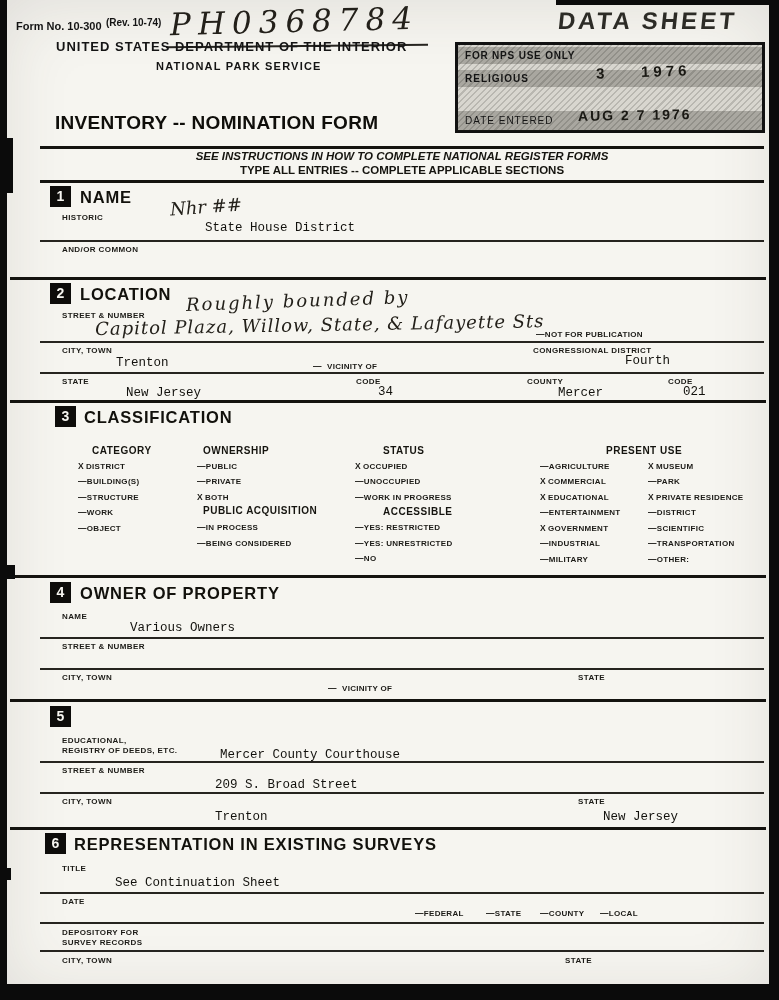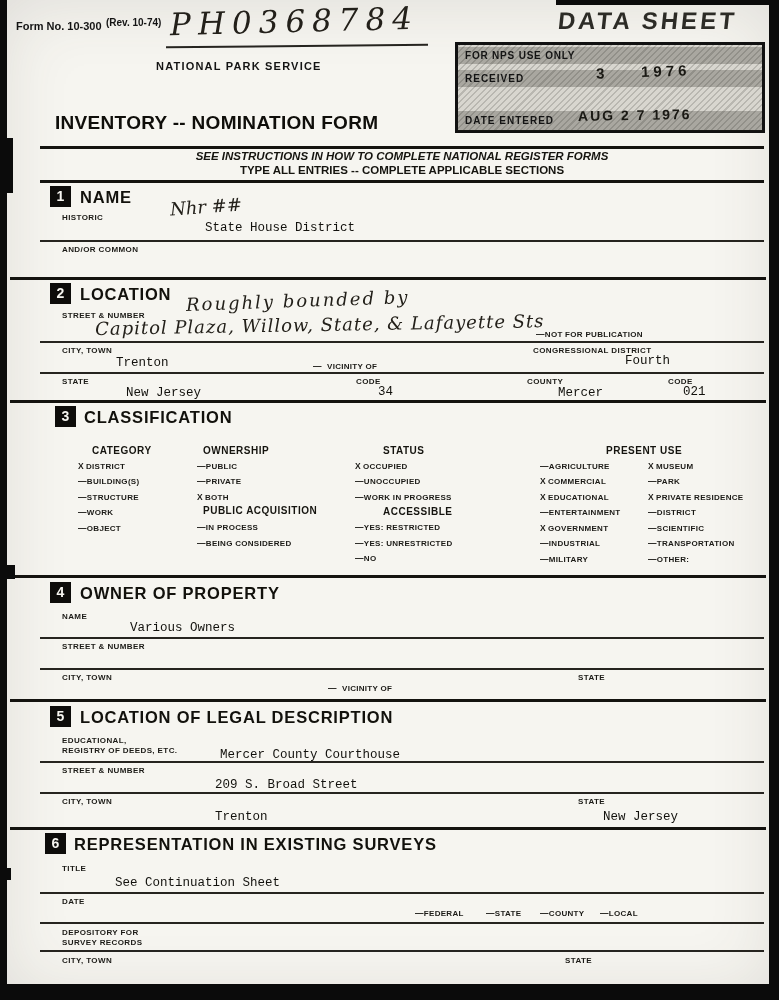--- a/index.html
+++ b/index.html
@@ -26,32 +26,33 @@
 </style>
 </head>
 <body>
 
 <div class="page">
 
   <div class="abs" style="left:16px;top:20px;font-size:11px;font-weight:bold">Form No. 10-300</div>
   <div class="abs" style="left:106px;top:17px;font-size:10px;font-weight:bold">(Rev. 10-74)</div>
   <div class="hw" style="left:170px;top:3px;font-size:31px;letter-spacing:7px;transform:rotate(-1.5deg)">PH0368784</div>
   <div class="hl" style="left:166px;top:45px;width:262px;transform:rotate(-.6deg)"></div>
+  <div class="abs" style="left:56px;top:39px;font-size:13px;font-weight:bold;letter-spacing:1px">UNITED STATES DEPARTMENT OF THE INTERIOR</div>
   <div class="abs" style="left:156px;top:60px;font-size:11px;font-weight:bold;letter-spacing:1.2px">NATIONAL PARK SERVICE</div>
   <div class="dstamp">DATA SHEET</div>
   <div class="btitle" style="left:55px;top:112px">INVENTORY -- NOMINATION FORM</div>
 
   <div class="npsbox">
     <div class="npsband" style="top:2px;height:17px"></div>
     <div class="npsband" style="top:25px;height:17px"></div>
     <div class="npsband" style="top:66px;height:20px"></div>
     <div class="abs" style="left:7px;top:5px;font-size:10px;font-weight:bold;letter-spacing:.8px">FOR NPS USE ONLY</div>
-    <div class="abs" style="left:7px;top:28px;font-size:10px;font-weight:bold;letter-spacing:1px">RECEIVED</div>
+    <div class="abs" style="left:7px;top:28px;font-size:10px;font-weight:bold;letter-spacing:1px">RELIGIOUS</div>
     <div class="stamp" style="left:138px;top:18px;font-size:15px;letter-spacing:4px;transform:rotate(-2deg)">3    1976</div>
-    <div class="abs" style="left:7px;top:70px;font-size:10px;font-weight:bold;letter-spacing:1px">DATE ENTERED</div>
+    <div class="abs" style="left:7px;top:70px;font-size:10px;font-weight:normal;letter-spacing:1px">DATE ENTERED</div>
     <div class="stamp" style="left:120px;top:62px;font-size:14px;letter-spacing:2px;transform:rotate(-1deg)">AUG 2 7 1976</div>
   </div>
 
   <div class="hl th" style="left:40px;top:146px;width:724px"></div>
   <div class="instr" style="top:150px;font-style:italic">SEE INSTRUCTIONS IN HOW TO COMPLETE NATIONAL REGISTER FORMS</div>
   <div class="instr" style="top:164px">TYPE ALL ENTRIES -- COMPLETE APPLICABLE SECTIONS</div>
   <div class="hl th" style="left:40px;top:180px;width:724px"></div>
 
   <div class="snum" style="left:50px;top:186px">1</div>
   <div class="stitle" style="left:80px;top:188px">NAME</div>
@@ -136,21 +137,20 @@
   <div class="tw" style="left:130px;top:621px">Various Owners</div>
   <div class="hl" style="left:40px;top:637px;width:724px"></div>
   <div class="lb" style="left:62px;top:642px">STREET &amp; NUMBER</div>
   <div class="hl" style="left:40px;top:668px;width:724px"></div>
   <div class="lb" style="left:62px;top:673px">CITY, TOWN</div>
   <div class="lb" style="left:578px;top:673px">STATE</div>
   <span class="ck" style="left:328px;top:683px"><i class="mk" style="min-width:14px">—</i><span>VICINITY OF</span></span>
 
   <div class="hl th" style="left:10px;top:699px;width:756px"></div>
   <div class="snum" style="left:50px;top:706px">5</div>
-  <div class="stitle" style="left:80px;top:708px">LOCATION OF LEGAL DESCRIPTION</div>
   <div class="lb" style="left:62px;top:736px">EDUCATIONAL,</div>
   <div class="lb" style="left:62px;top:746px">REGISTRY OF DEEDS, ETC.</div>
   <div class="tw" style="left:220px;top:748px">Mercer County Courthouse</div>
   <div class="hl" style="left:40px;top:761px;width:724px"></div>
   <div class="lb" style="left:62px;top:766px">STREET &amp; NUMBER</div>
   <div class="tw" style="left:215px;top:778px">209 S. Broad Street</div>
   <div class="hl" style="left:40px;top:792px;width:724px"></div>
   <div class="lb" style="left:62px;top:797px">CITY, TOWN</div>
   <div class="lb" style="left:578px;top:797px">STATE</div>
   <div class="tw" style="left:215px;top:810px">Trenton</div>

